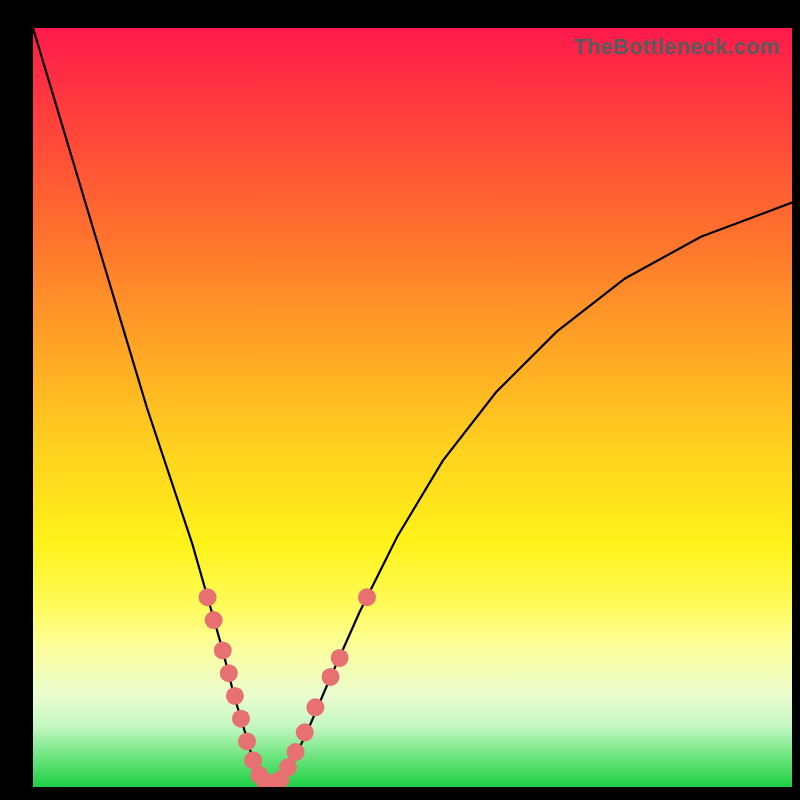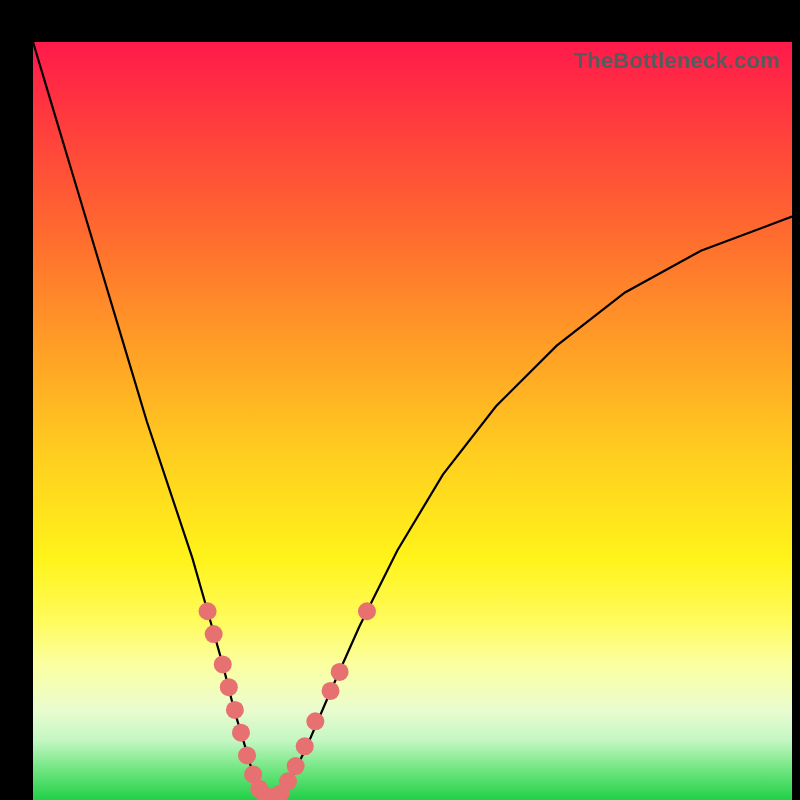--- a/index.html
+++ b/index.html
@@ -13,21 +13,21 @@
   }
   .frame {
     position: relative;
     width: 800px;
     height: 800px;
     background: #000;
   }
   .plot-area {
     position: absolute;
     left: 33px;
-    top: 42px;
+    top: 28px;
     width: 759px;
     height: 759px;
     
   }
   .gradient {
     position: absolute;
     inset: 0;
     background: linear-gradient(
       to bottom,
       #ff1a4b 0%,

